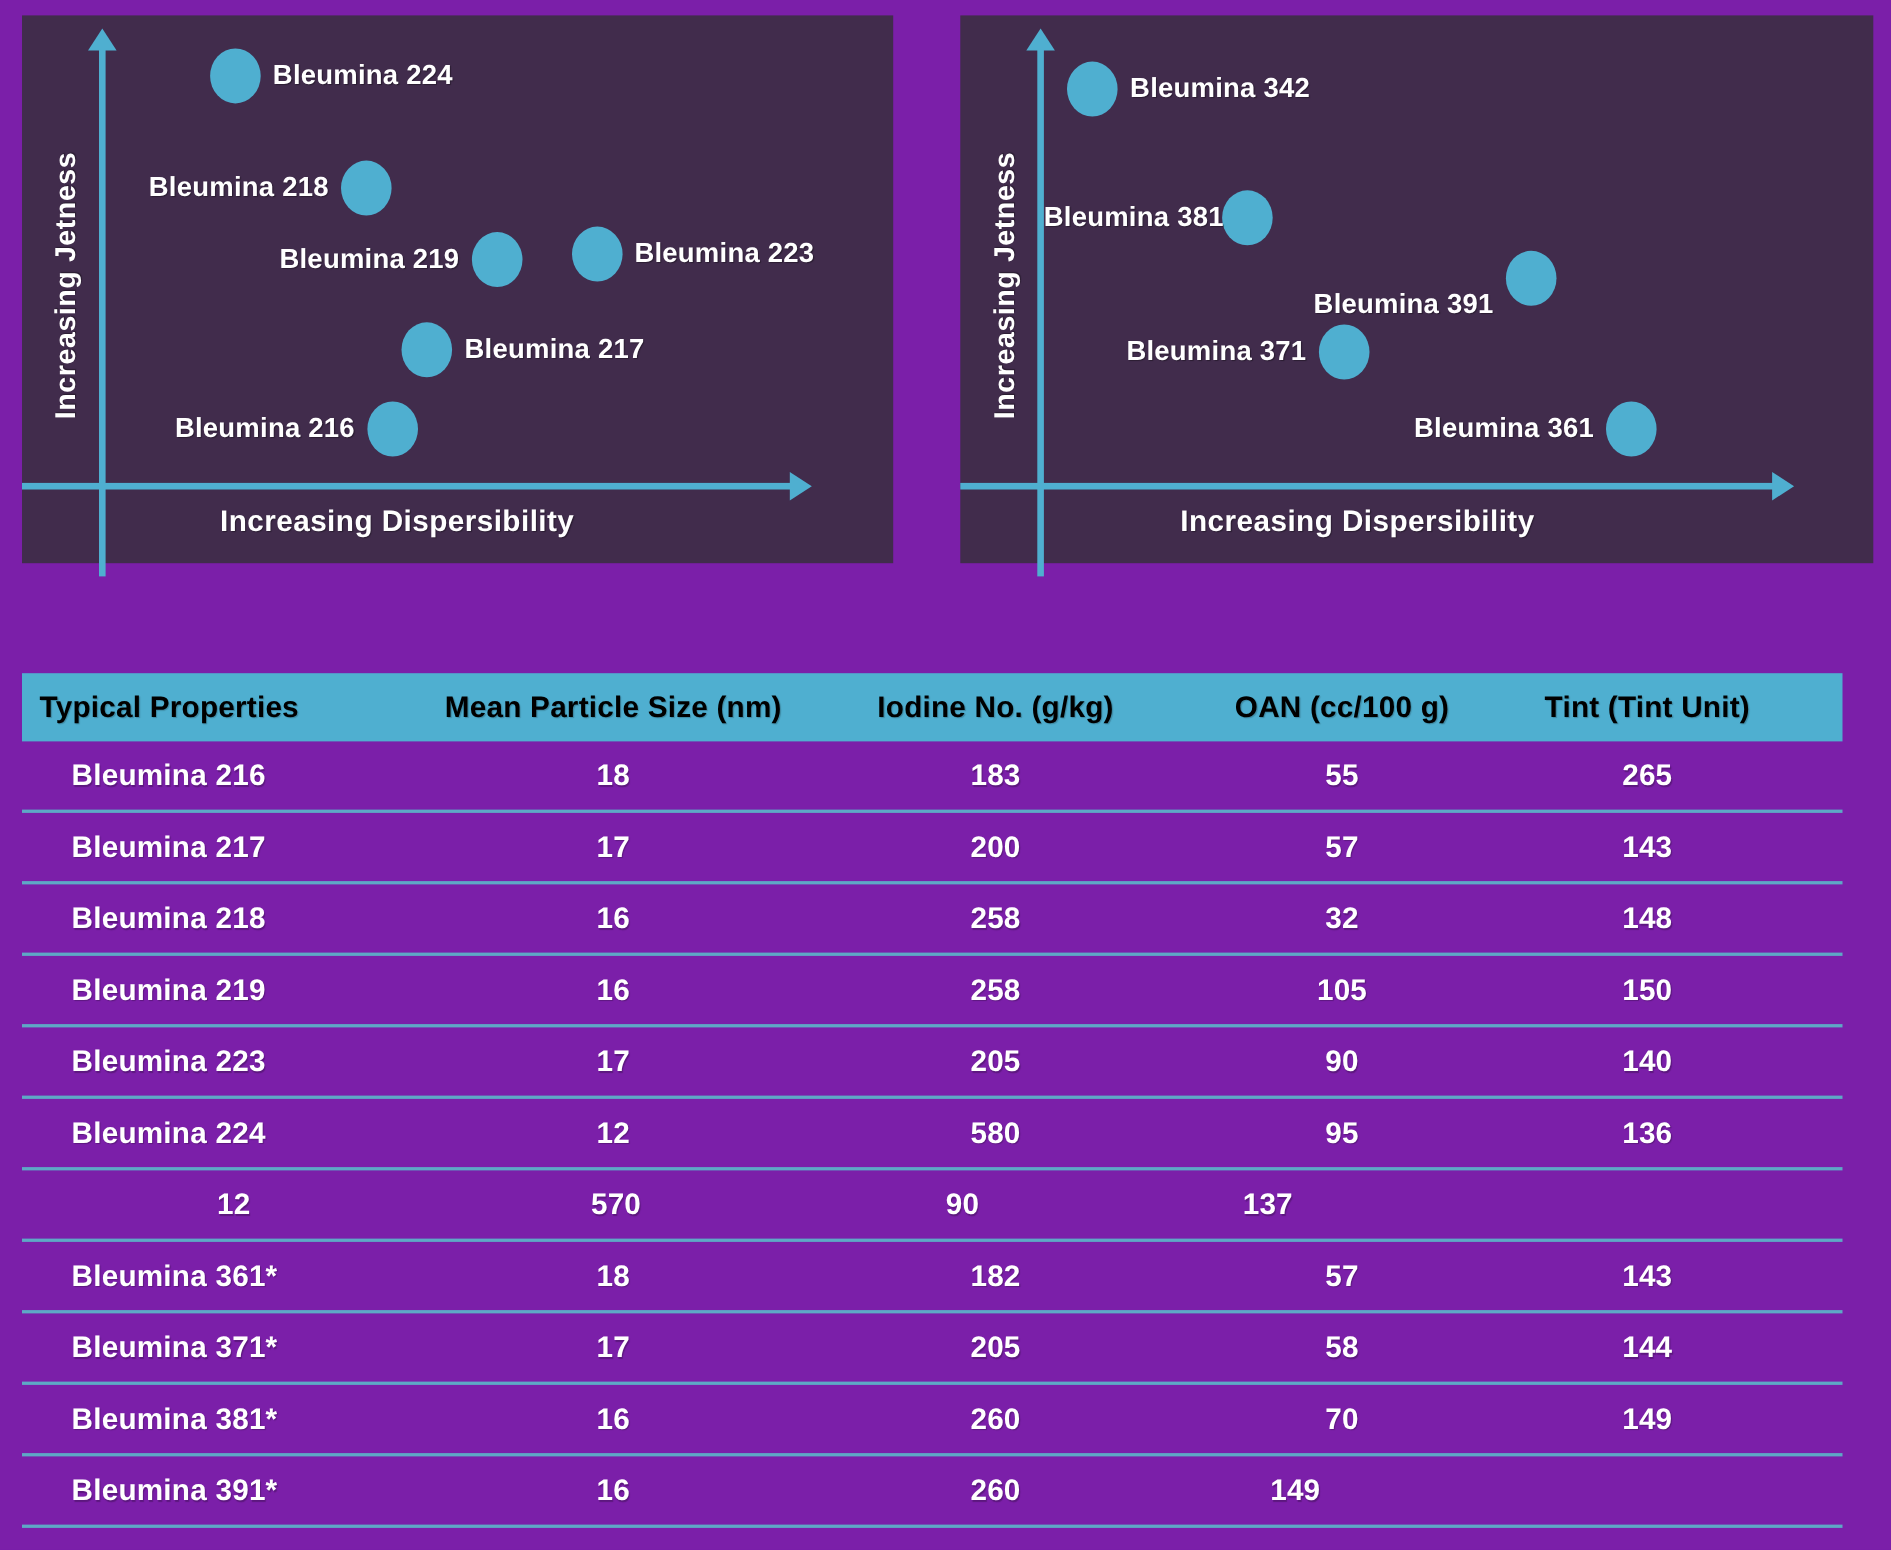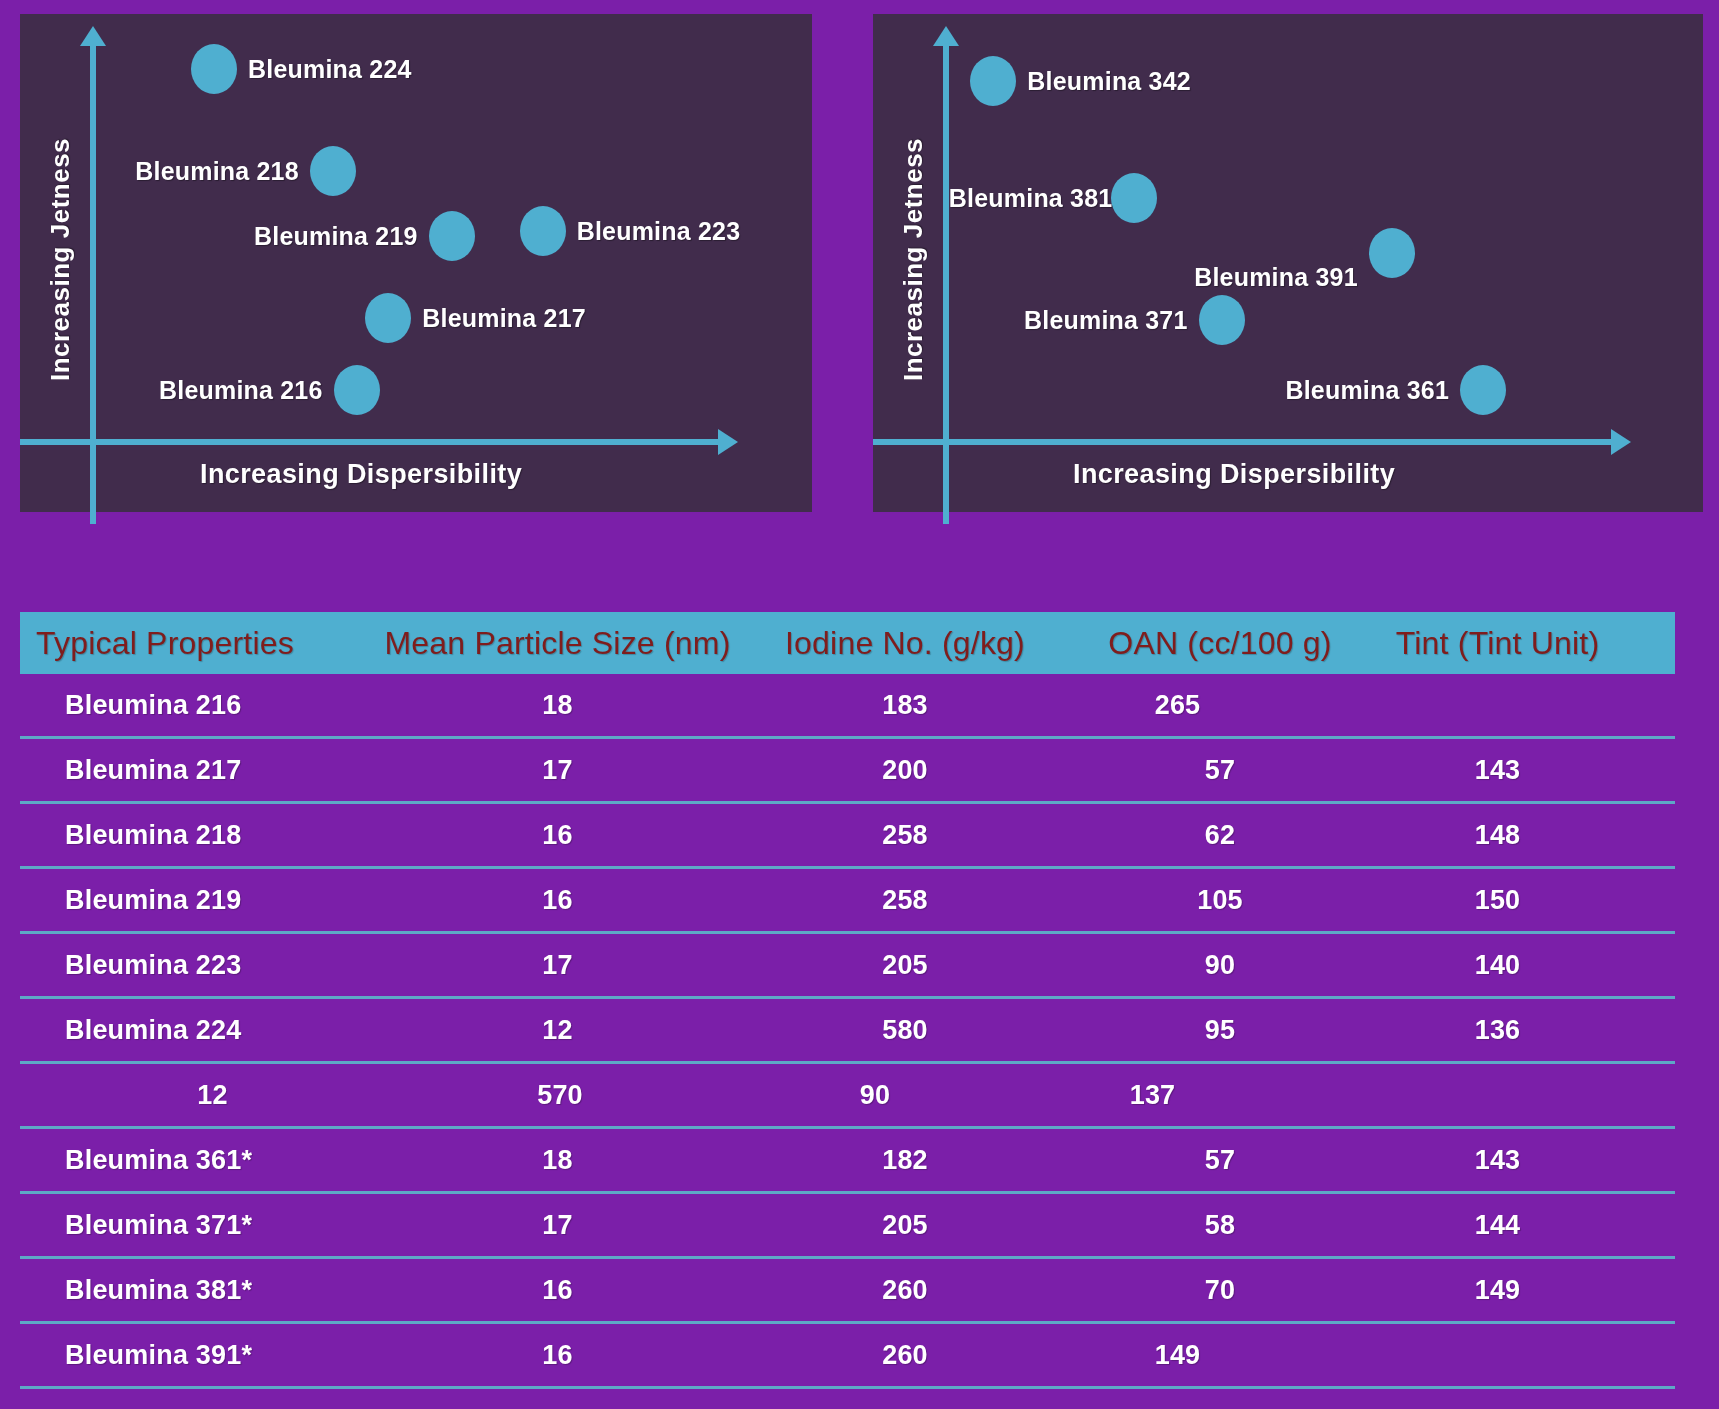--- a/index.html
+++ b/index.html
@@ -104,23 +104,23 @@
     top: 612px;
     width: 1655px;
   }
   .tbl-head {
     display: flex;
     background: #4FAFD0;
     height: 62px;
     align-items: center;
   }
   .tbl-head .cell {
-    color: #7f1d1d;
-    font-size: 32px;
-    font-weight: normal;
+    color: #000000;
+    font-size: 27px;
+    font-weight: bold;
     letter-spacing: 0.2px;
     text-shadow: 1px 1px 1px rgba(0,0,0,0.22);
     white-space: nowrap;
   }
   .tbl-row {
     display: flex;
     align-items: center;
     height: 62px;
     border-bottom: 3px solid #5EA8C6;
     background: transparent;
@@ -202,34 +202,35 @@
         <div class="cell c1">Mean Particle Size (nm)</div>
         <div class="cell c2">Iodine No. (g/kg)</div>
         <div class="cell c3">OAN (cc/100 g)</div>
         <div class="cell c4">Tint (Tint Unit)</div>
       </div>
     <div id="tbl-body">
         <div class="tbl-row">
           <div class="cell c0">Bleumina 216</div>
           <div class="cell c1">18</div>
           <div class="cell c2">183</div>
+          <div class="cell c3">55</div>
           <div class="cell c4">265</div>
         </div>
         <div class="tbl-row">
           <div class="cell c0">Bleumina 217</div>
           <div class="cell c1">17</div>
           <div class="cell c2">200</div>
           <div class="cell c3">57</div>
           <div class="cell c4">143</div>
         </div>
         <div class="tbl-row">
           <div class="cell c0">Bleumina 218</div>
           <div class="cell c1">16</div>
           <div class="cell c2">258</div>
-          <div class="cell c3">62</div>
+          <div class="cell c3">32</div>
           <div class="cell c4">148</div>
         </div>
         <div class="tbl-row">
           <div class="cell c0">Bleumina 219</div>
           <div class="cell c1">16</div>
           <div class="cell c2">258</div>
           <div class="cell c3">105</div>
           <div class="cell c4">150</div>
         </div>
         <div class="tbl-row">

